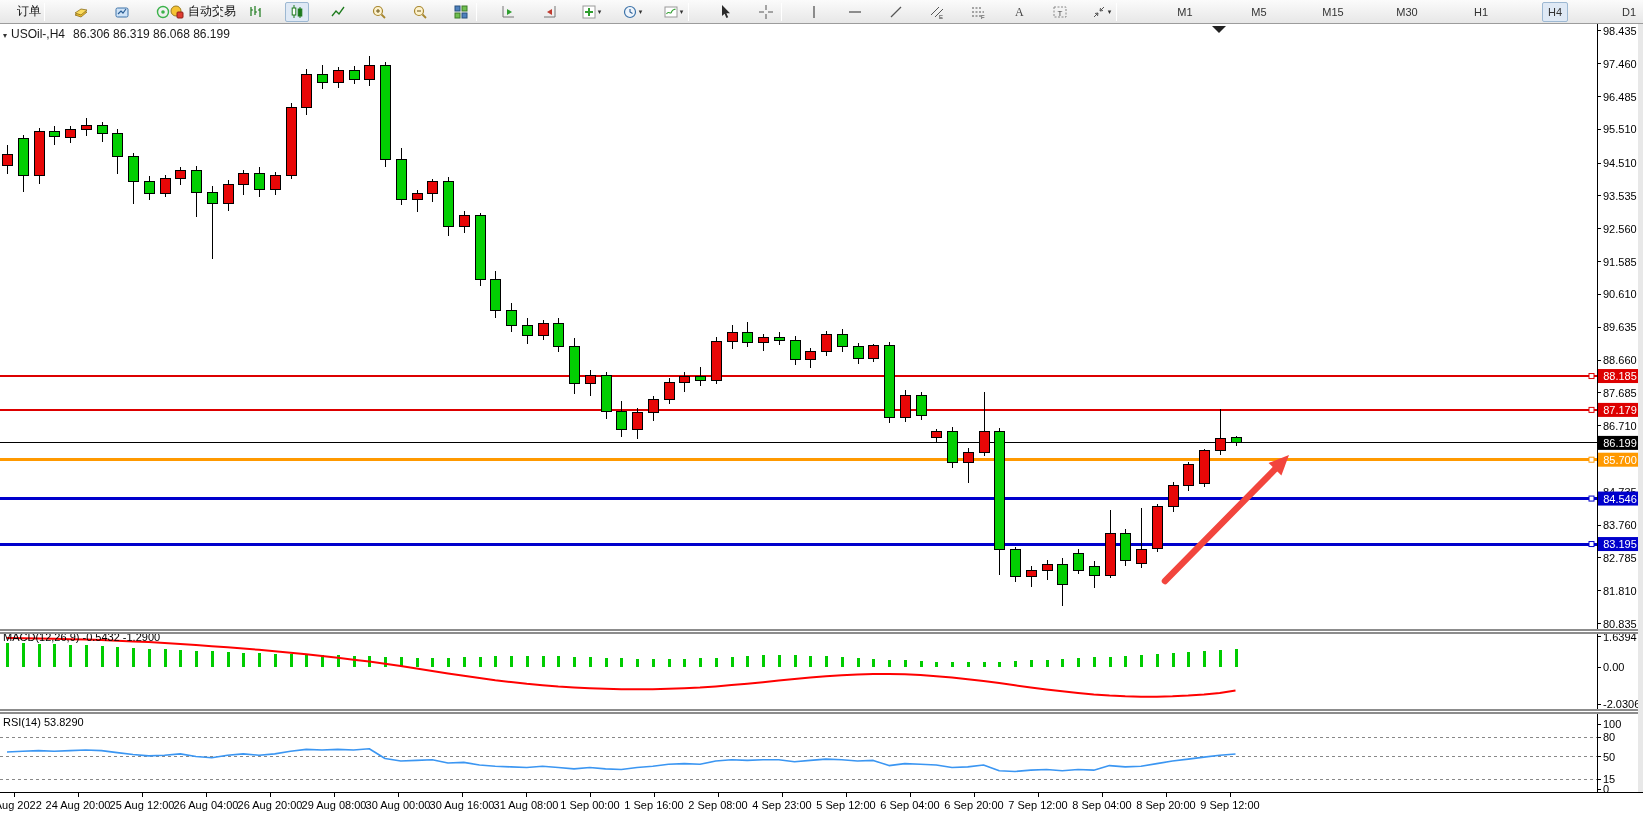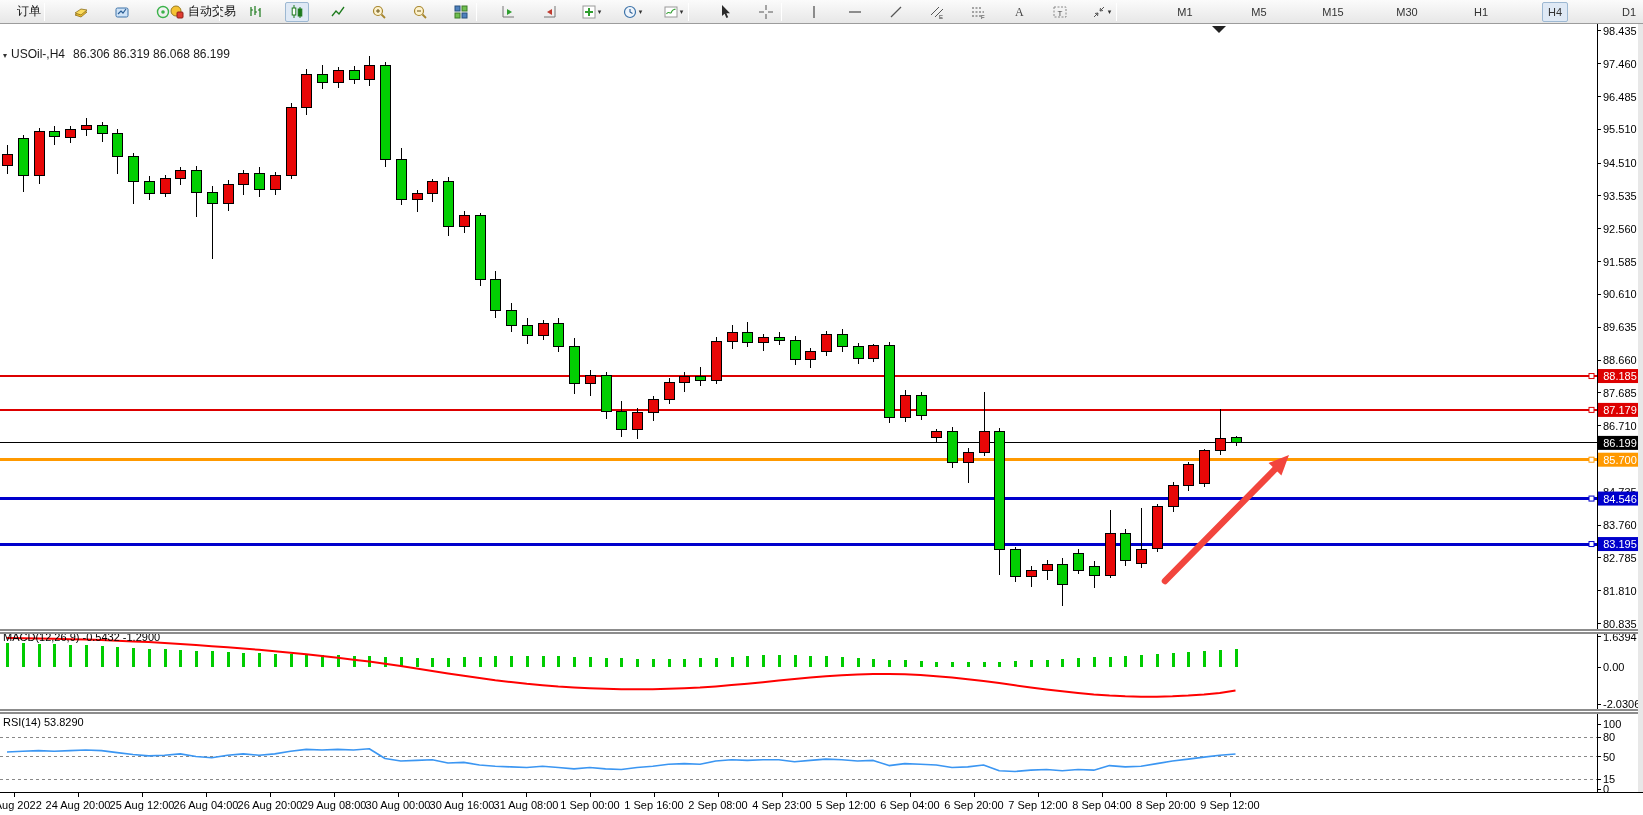--- a/index.html
+++ b/index.html
@@ -22,21 +22,21 @@
     justify-content:center;border:1px solid transparent;border-radius:2px;box-sizing:border-box;margin-left:48px;}
   .tf-btn.active{border:1px solid #9db8d2;background:#dfe9f5;}
   #tb-right{margin-left:auto;display:flex;align-items:center;padding-right:6px;}
   .chat-wrap{position:relative;}
   .chat-badge{position:absolute;top:-4px;right:-6px;background:#e6352b;color:#fff;
     font-size:9px;line-height:12px;min-width:12px;height:12px;border-radius:7px;text-align:center;
     font-weight:bold;border:1px solid #c2271e;}
   
   #chart-svg{position:absolute;left:0;top:0;z-index:1;}
   #symbol-line{position:absolute;left:3px;top:27px;z-index:3;font-size:12px;color:#1a1a1a;
-    white-space:nowrap;margin-top:20px;}
+    white-space:nowrap;}
   #symbol-line .tri{font-size:8px;color:#333;margin-right:4px;}
   #symbol-line .ohlc{margin-left:8px;}
 </style>
 </head>
 <body>
 
 <div id="app">
   <div id="toolbar">
       <div class="tb-btn">
         <span class="tb-label">订单</span>

